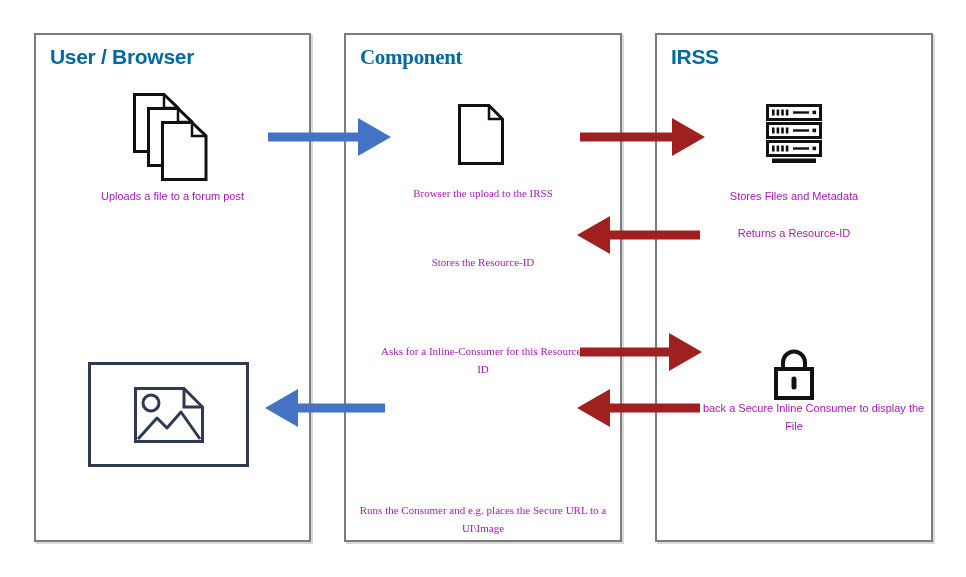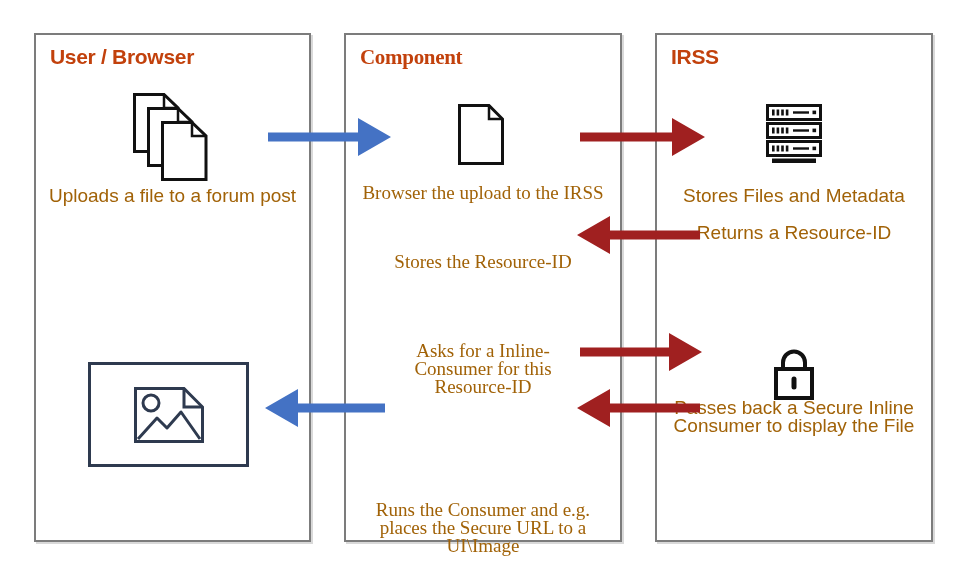--- a/index.html
+++ b/index.html
@@ -4,23 +4,23 @@
 <style>
   html,body{margin:0;padding:0;background:#fff;}
   .canvas{position:relative;width:966px;height:577px;background:#fff;
           font-family:"Liberation Sans",sans-serif;color:#111;overflow:hidden;}
   .box{position:absolute;top:33px;height:505px;width:274px;border:2px solid #7c7c7c;
        background:#fff;box-shadow:2px 2px 0 rgba(0,0,0,0.15);}
   #box-user{left:34px;width:273px;}
   #box-component{left:344px;font-family:Liberation Serif, serif;}
   #box-irss{left:655px;}
   .box-title{position:absolute;left:14px;top:10px;font-size:21px;font-weight:bold;
-             letter-spacing:-0.3px;color:#c2410c;white-space:nowrap;}
+             letter-spacing:-0.3px;color:#0369a1;white-space:nowrap;}
   .step-label{position:absolute;left:0;right:0;text-align:center;
-              font-size:19px;line-height:18px;color:#a16207;}
+              font-size:11px;line-height:18px;color:#a21caf;}
   .icon{position:absolute;}
   .arrow{position:absolute;}
   .arrow.blue polygon{fill:#4472C4;}
   .arrow.red polygon{fill:#A02020;}
   .img-frame{position:absolute;left:52px;top:327px;width:161px;height:105px;
              border:3px solid #2E3A4F;box-sizing:border-box;
              display:flex;align-items:center;justify-content:center;background:#fff;}
 </style>
 </head>
 <body>

